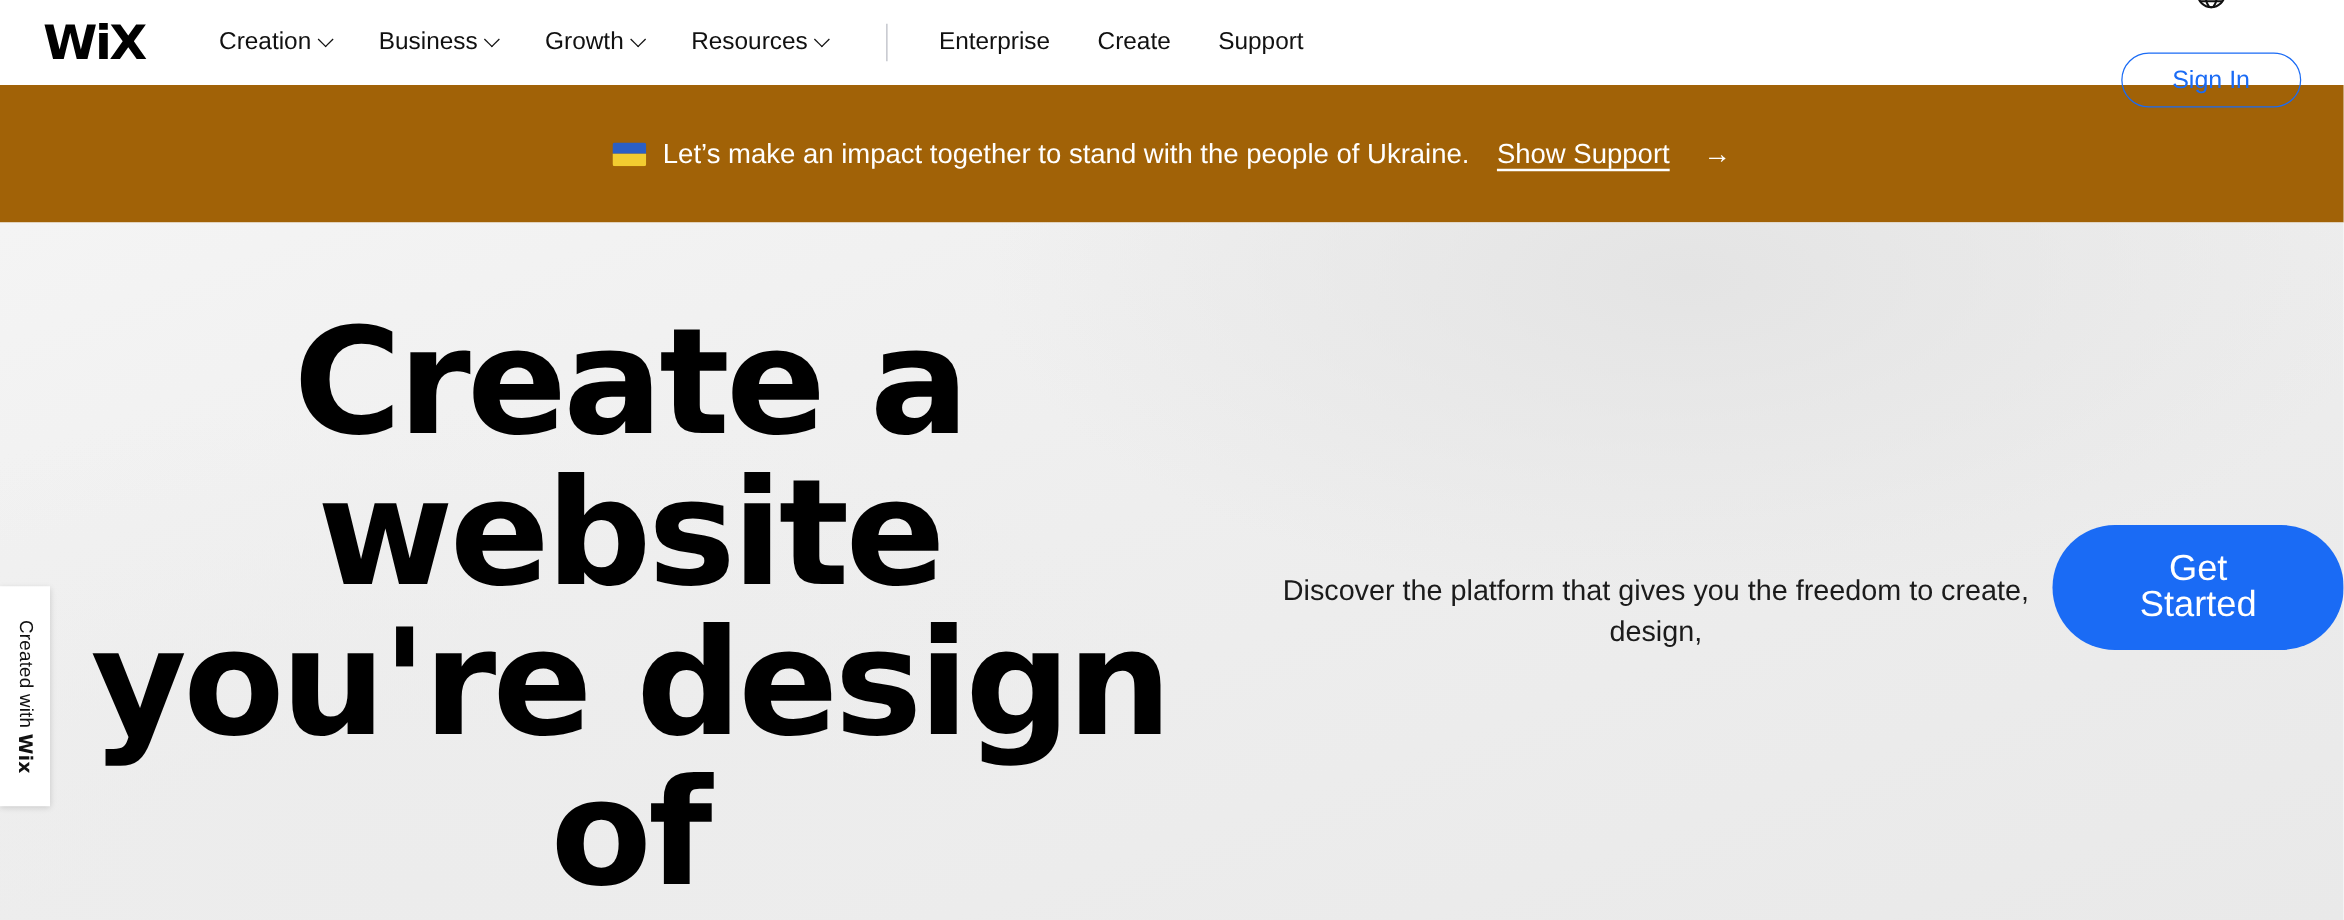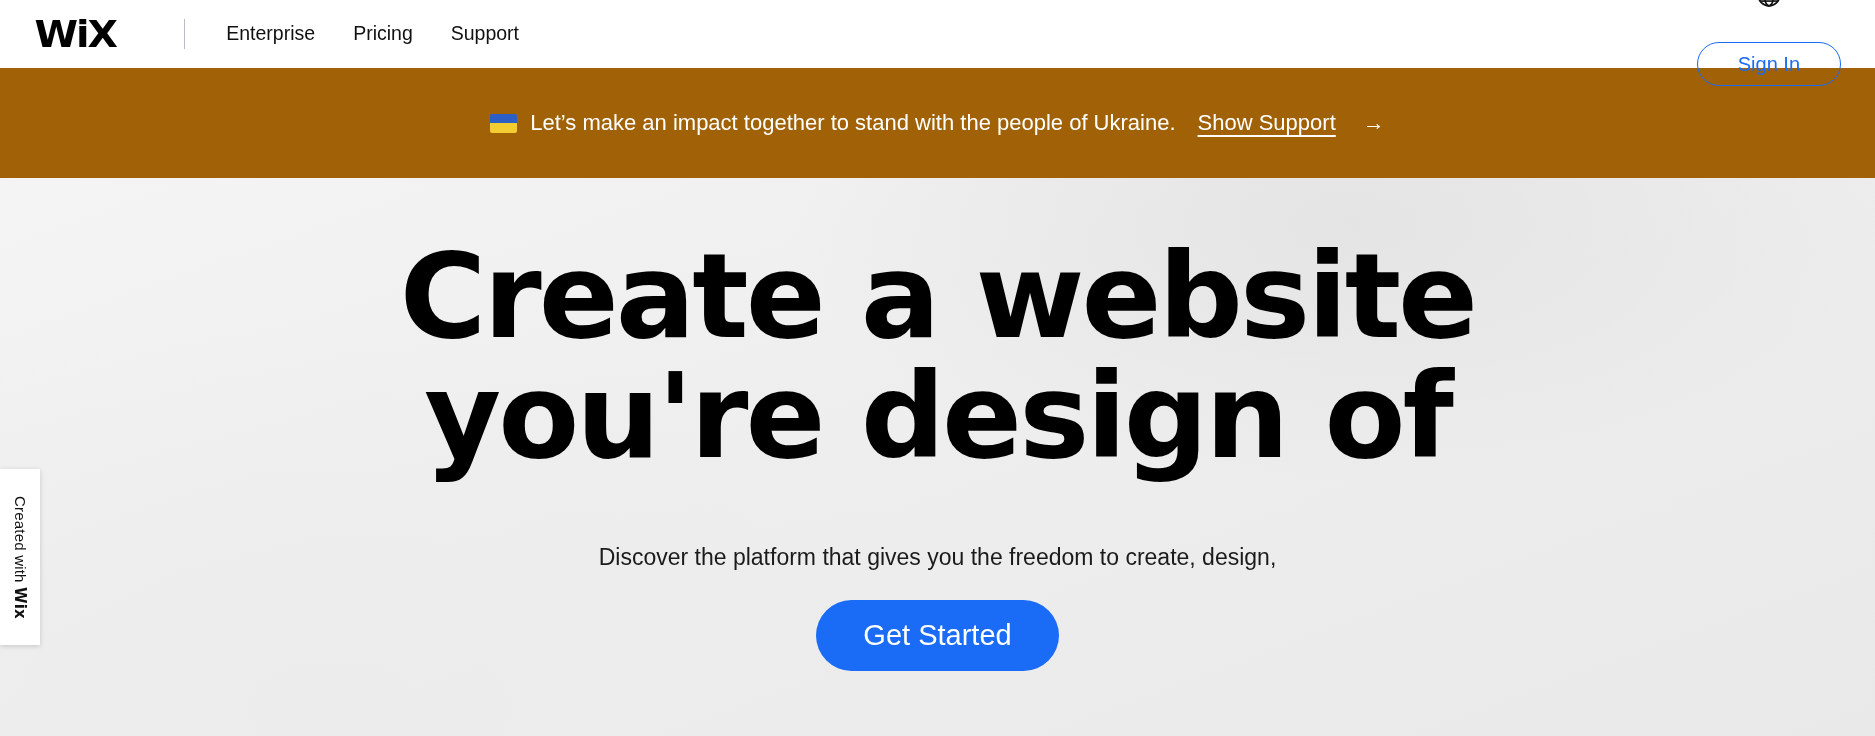--- a/index.html
+++ b/index.html
@@ -115,21 +115,21 @@
 
   
   .hero{
     position:relative;
     height:558px;
     background:
       radial-gradient(ellipse 900px 420px at 72% 8%, #e4e4e4 0%, rgba(228,228,228,0) 62%),
       radial-gradient(ellipse 1100px 600px at 18% 95%, #ececec 0%, rgba(236,236,236,0) 65%),
       linear-gradient(160deg, #f4f4f4 0%, #eeeeee 45%, #e9e9e9 100%);
     display:flex;
-    flex-direction:column;
+    flex-direction:row;
     align-items:center;
     overflow:hidden;
   }
   .hero-title{
     margin-top:58px;
     font-size:118px;
     font-weight:700;
     line-height:1.02;
     letter-spacing:-3.0px;
     text-align:center;
@@ -179,26 +179,44 @@
   }
   .created-tab b{ font-weight:700; font-family:"DejaVu Sans", sans-serif; }
 </style>
 </head>
 <body>
 
 <header class="navbar">
 
   <div class="logo">WiX</div>
 
+  <nav class="nav-group">
+    <div class="nav-item">
+      <span>Creation</span>
+      <i class="caret"></i>
+    </div>
+    <div class="nav-item">
+      <span>Business</span>
+      <i class="caret"></i>
+    </div>
+    <div class="nav-item">
+      <span>Growth</span>
+      <i class="caret"></i>
+    </div>
+    <div class="nav-item">
+      <span>Resources</span>
+      <i class="caret"></i>
+    </div>
+  </nav>
 
   <div class="nav-divider"></div>
 
   <nav class="nav-group">
     <div class="nav-item">Enterprise</div>
-    <div class="nav-item">Pricing</div>
+    <div class="nav-item">Create</div>
     <div class="nav-item">Support</div>
   </nav>
 
   <div class="nav-right">
     <svg class="globe" viewBox="0 0 24 24" fill="none" stroke="#111" stroke-width="1.5">
       <circle cx="12" cy="12" r="10"></circle>
       <ellipse cx="12" cy="12" rx="4.3" ry="10"></ellipse>
       <line x1="2" y1="12" x2="22" y2="12"></line>
       <line x1="3.6" y1="6.4" x2="20.4" y2="6.4"></line>
       <line x1="3.6" y1="17.6" x2="20.4" y2="17.6"></line>

